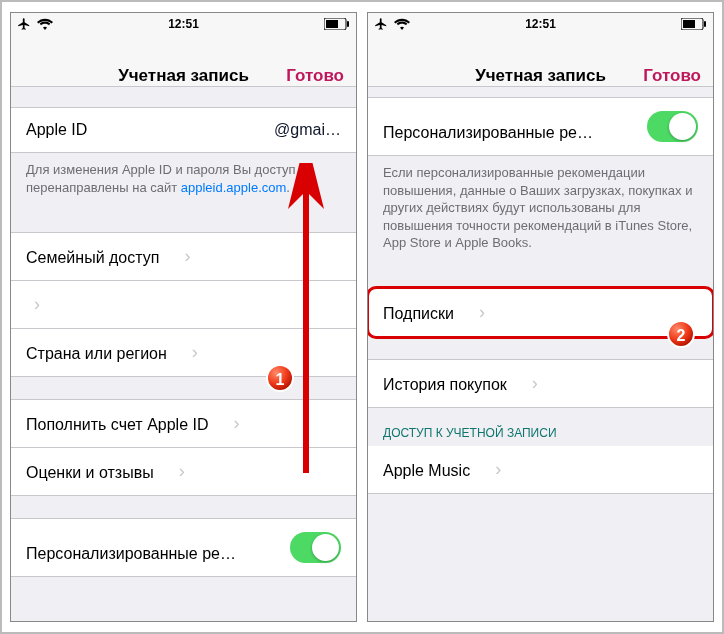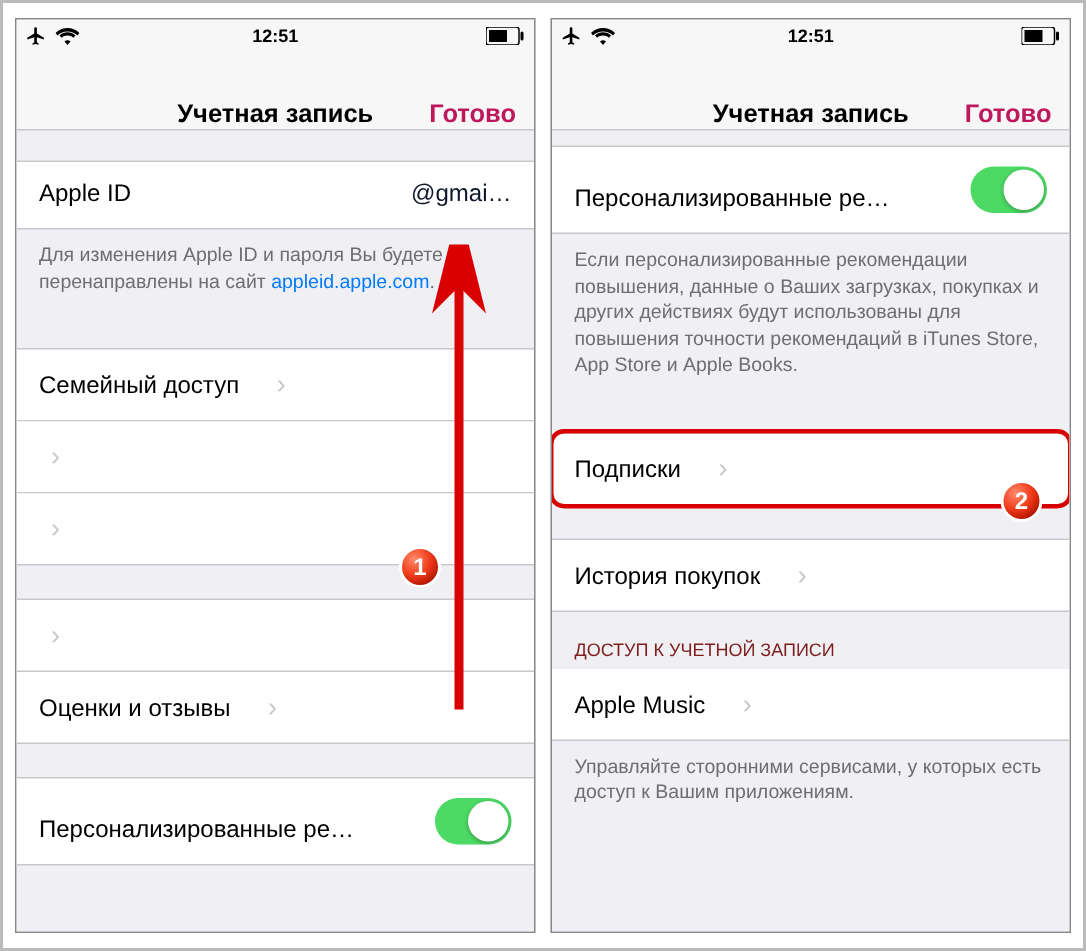--- a/index.html
+++ b/index.html
@@ -86,21 +86,21 @@
   .group-footer {
     padding: 8px 15px 14px;
     font-size: 13px;
     color: #6d6d72;
     line-height: 1.35;
   }
   .group-footer .link { color: #007aff; margin-top: 45px; }
   .group-header {
     padding: 18px 15px 6px;
     font-size: 12px;
-    color: #7f1d1d;
+    color: #0f766e;
     text-transform: uppercase;
   }
   .section { margin-top: 22px; }
   .section:first-child { margin-top: 20px; }
   .switch {
     margin-left: auto;
     width: 51px;
     height: 31px;
     background: #4cd964;
     border-radius: 16px;
@@ -184,39 +184,41 @@
       <div class="nav-done">Готово</div>
     </div>
 
     <div class="content">
       <div class="section">
         <div class="cell">
           <span>Apple ID</span>
           <span class="value">@gmai…</span>
         </div>
         <div class="group-footer">
-          <span>Для изменения Apple ID и пароля Вы будете перенаправлены на сайт </span><span class="link">appleid.apple.com</span>.
+          <span>Для изменения Apple ID и пароля Вы доступ перенаправлены на сайт </span><span class="link">appleid.apple.com</span>.
         </div>
       </div>
 
       <div class="section">
         <div class="cell">
           <span>Семейный доступ</span>
           <span class="chevron">›</span>
         </div>
         <div class="cell">
           <span class="chevron">›</span>
         </div>
         <div class="cell">
-          <span class="chevron">›</span>
-        </div>
-      </div>
-
-      <div class="section">
-        <div class="cell">
+          <span>Страна или регион</span>
+          <span class="chevron">›</span>
+        </div>
+      </div>
+
+      <div class="section">
+        <div class="cell">
+          <span>Пополнить счет Apple ID</span>
           <span class="chevron">›</span>
         </div>
         <div class="cell">
           <span>Оценки и отзывы</span>
           <span class="chevron">›</span>
         </div>
       </div>
 
       <div class="section">
         <div class="cell">
@@ -297,21 +299,20 @@
           <span>История покупок</span>
           <span class="chevron">›</span>
         </div>
       </div>
 
       <div class="group-header">ДОСТУП К УЧЕТНОЙ ЗАПИСИ</div>
       <div class="cell">
         <span>Apple Music</span>
         <span class="chevron">›</span>
       </div>
-      <div class="group-footer">Управляйте сторонними сервисами, у которых есть доступ к Вашим приложениям.</div>
     </div>
 
     <svg class="badge" style="left:298px; top:306px;">
       <circle class="outer" cx="15" cy="15" r="13"></circle>
       <text x="15" y="16">2</text>
     </svg>
   </div>
 
 </div>
 

